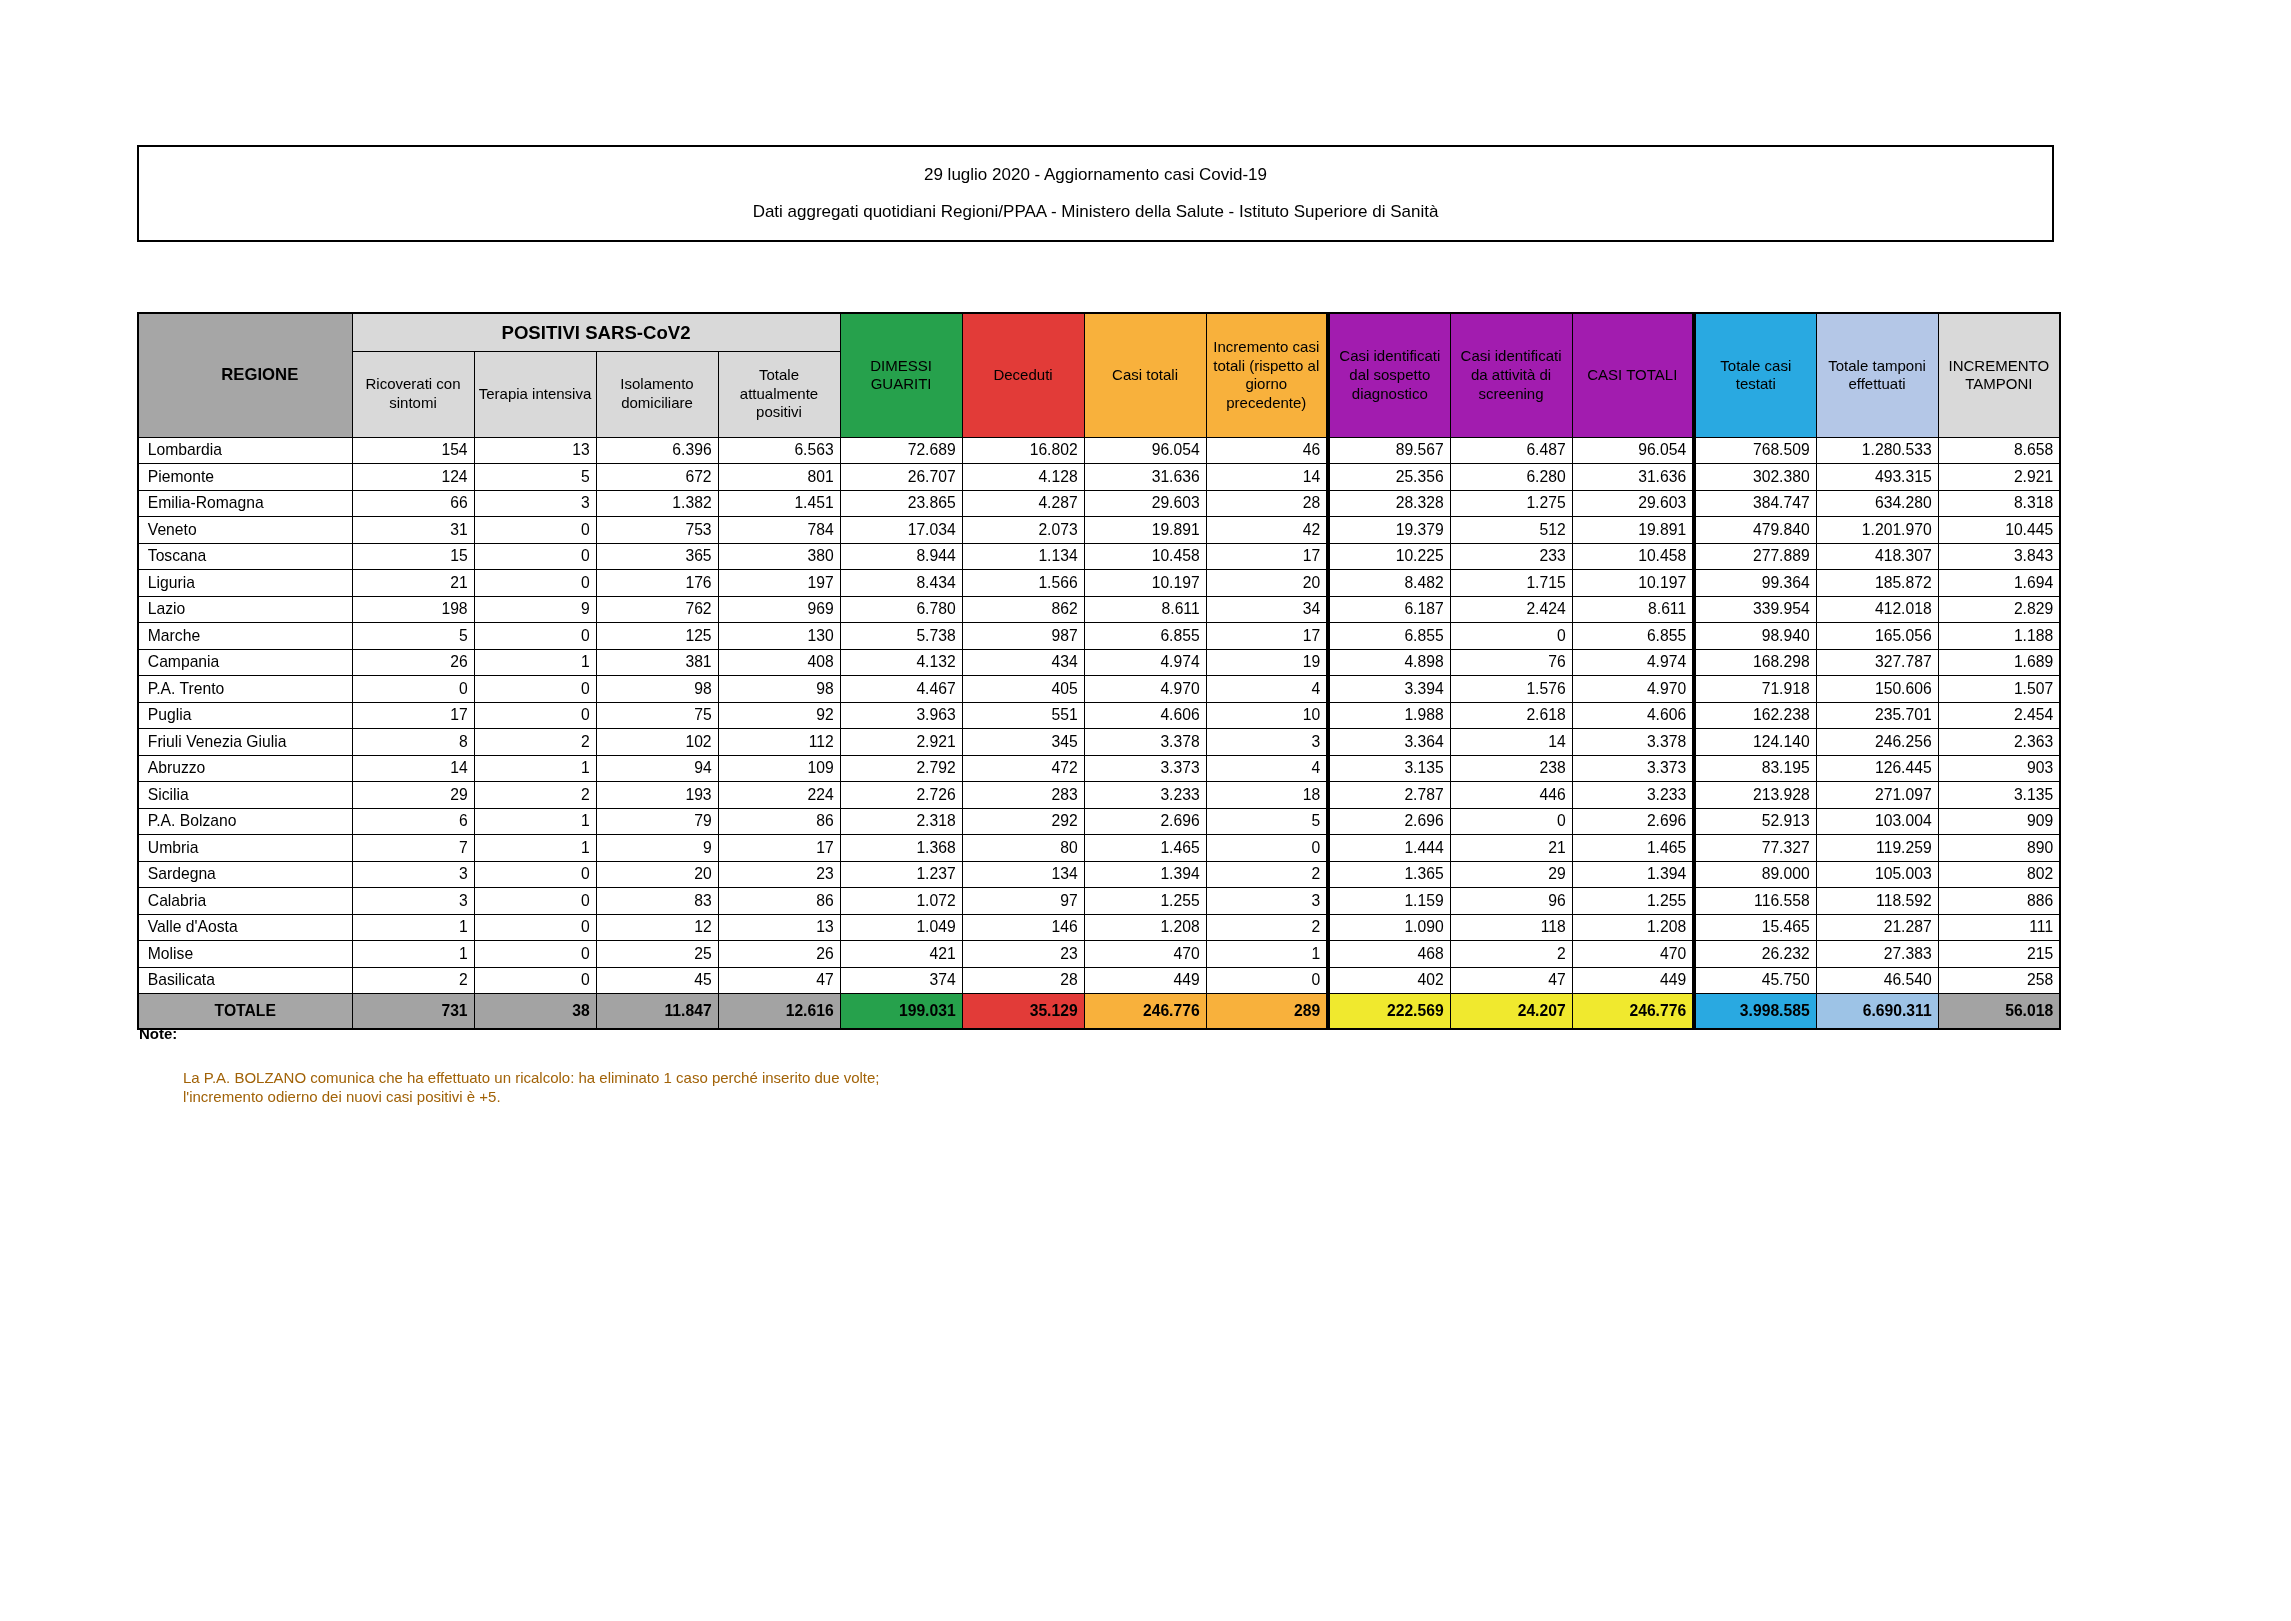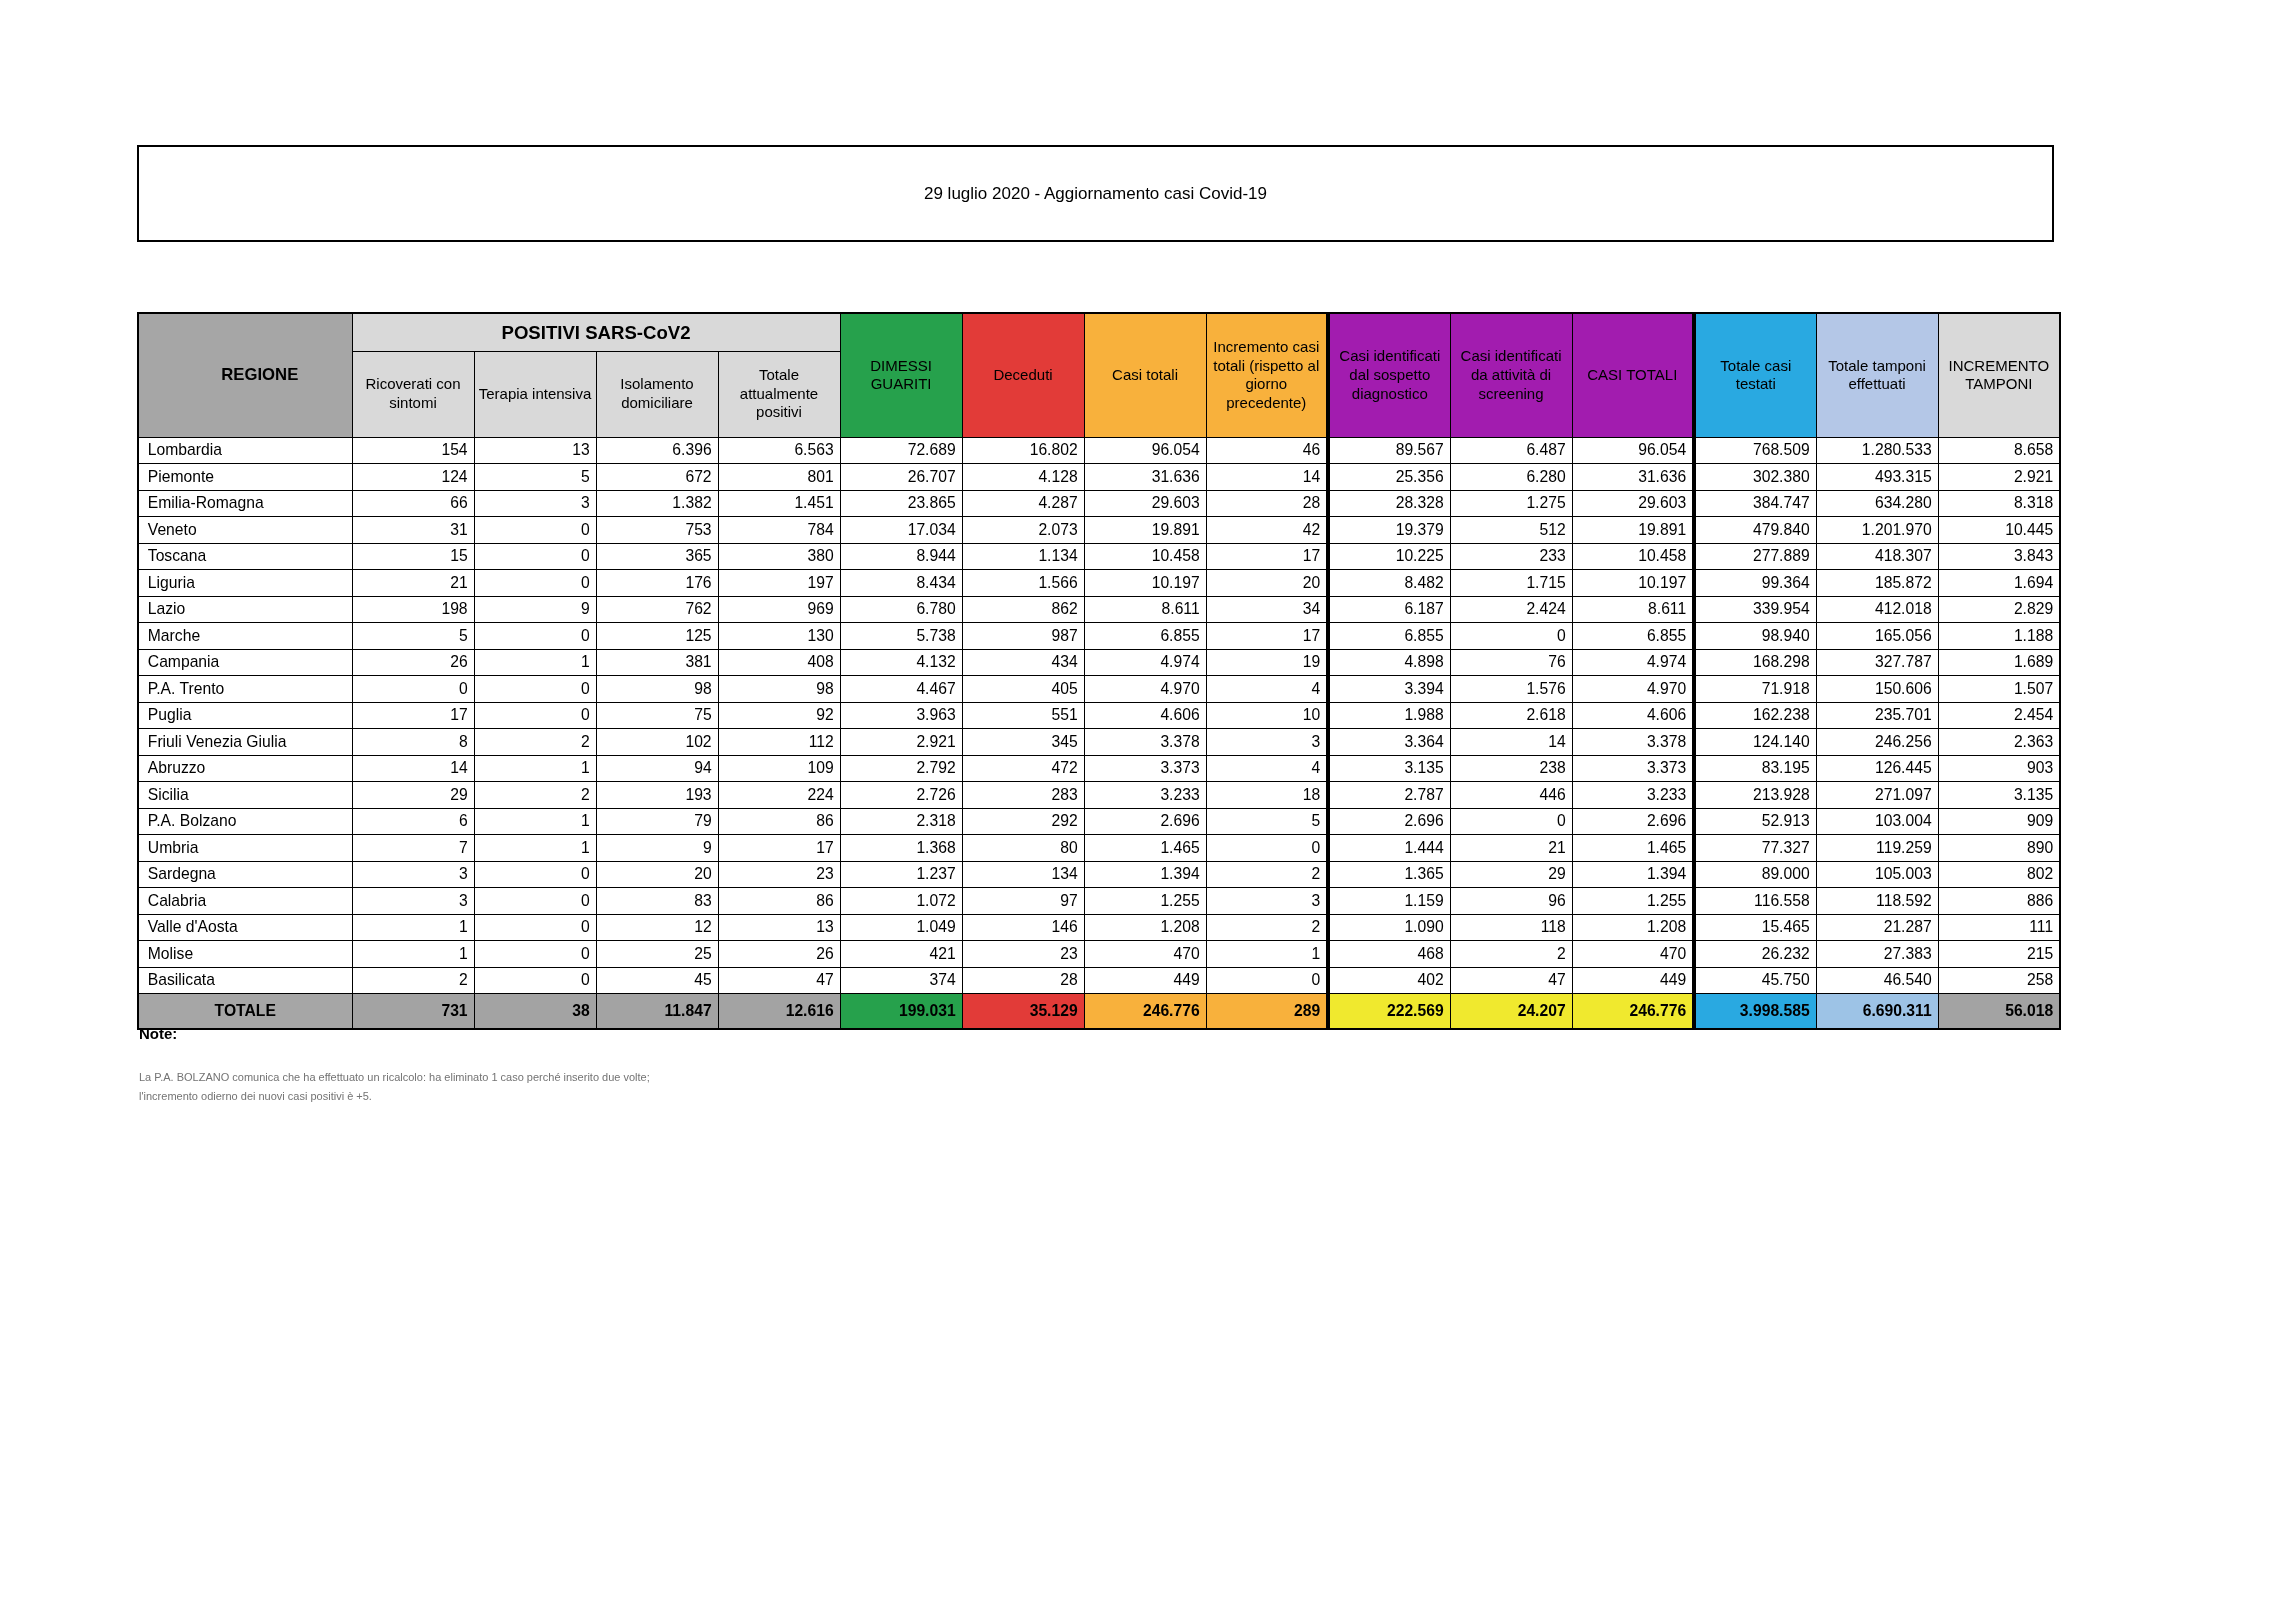--- a/index.html
+++ b/index.html
@@ -48,27 +48,28 @@
   tr.total-row td.total-label { background: #A6A6A6; text-align: center; font-size: 15.7px; }
   td.t-gray      { background: #a3a3a3; }
   td.t-green     { background: #26A14C; }
   td.t-red       { background: #E23B38; }
   td.t-orange    { background: #F8B13C; }
   td.t-yellow    { background: #F0E92E; }
   td.t-blue      { background: #29A9E1; }
   td.t-lightblue { background: #9DC3E6; }
   .notes { position: absolute; left: 139px; top: 1025px; width: 1372px; }
   .notes-heading { font-weight: bold; font-size: 15px; margin-bottom: 25.5px; }
-  .notes-line { font-size: 11px; line-height: 19.6px; color: #737373; }
+  .notes-line { font-size: 15px; line-height: 19.6px; color: #a16207; margin-left: 44px; }
 </style>
 </head>
 <body>
 
 <div class="title-box">
   <div>29 luglio 2020 - Aggiornamento casi Covid-19</div>
+  <div>Dati aggregati quotidiani Regioni/PPAA - Ministero della Salute - Istituto Superiore di Sanità</div>
 </div>
 
 <table class="covid-table">
   <colgroup>
     <col style="width:214px">
     <col style="width:122px">
       <col style="width:122px">
       <col style="width:122px">
       <col style="width:122px">
     <col style="width:122px">

